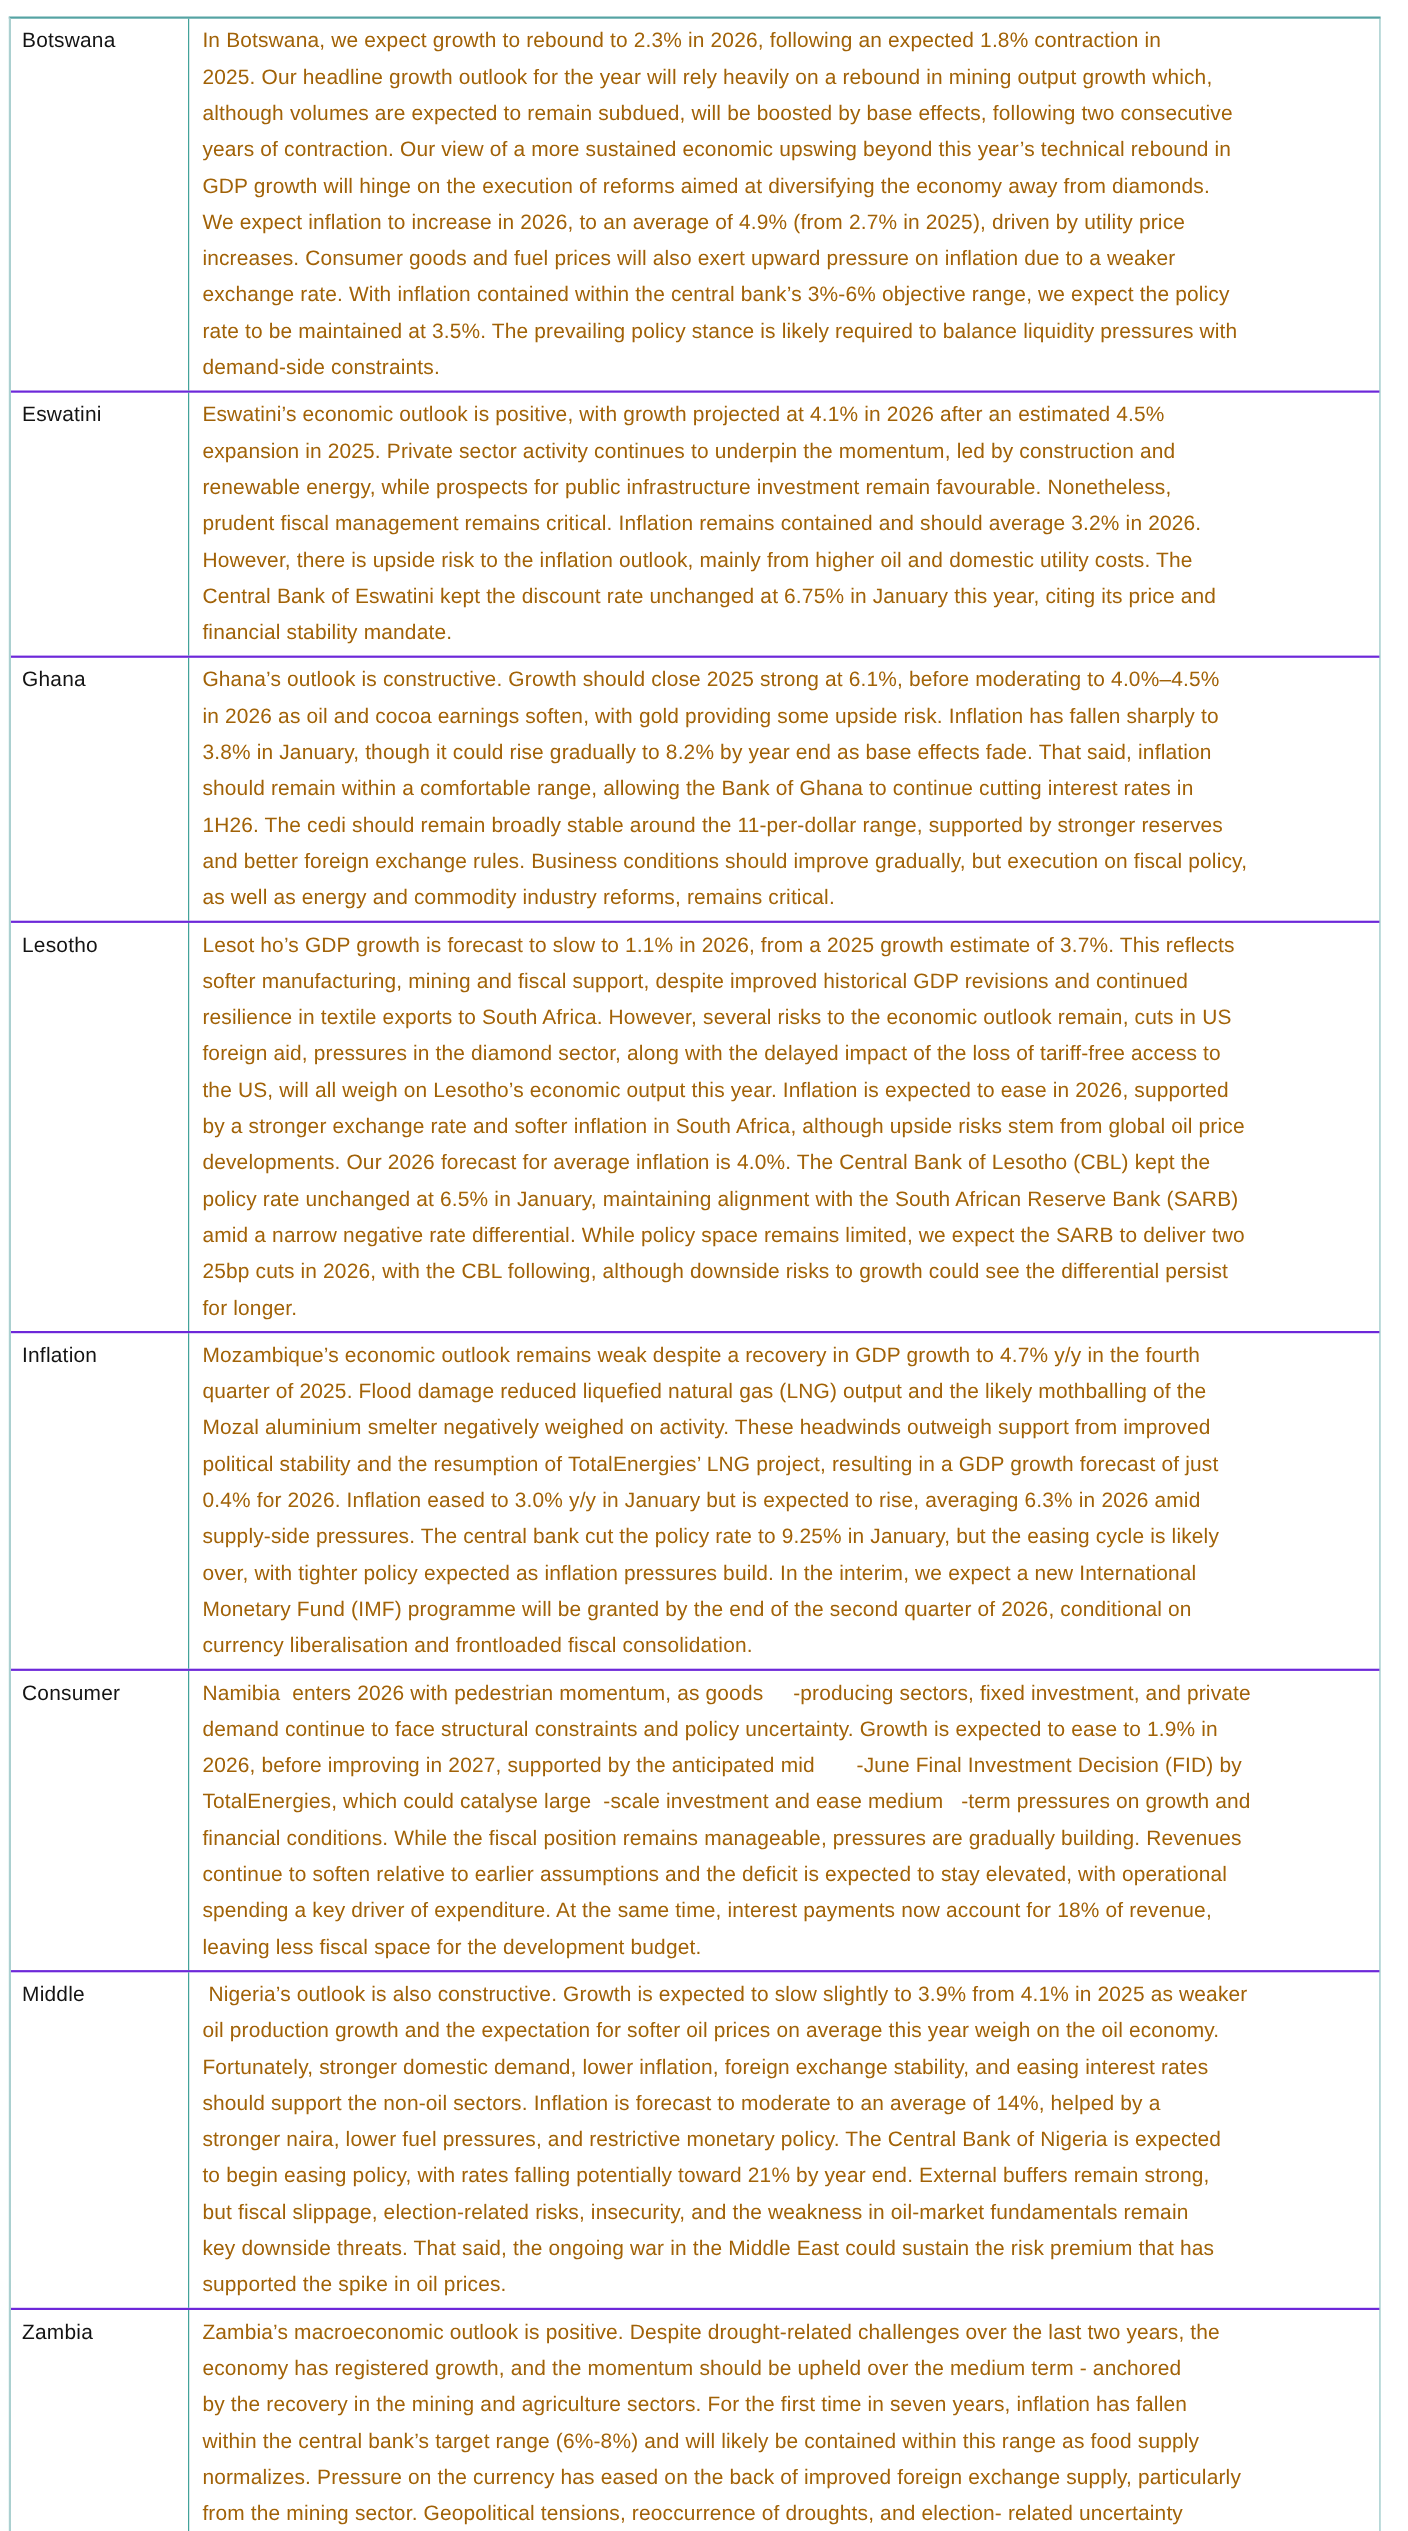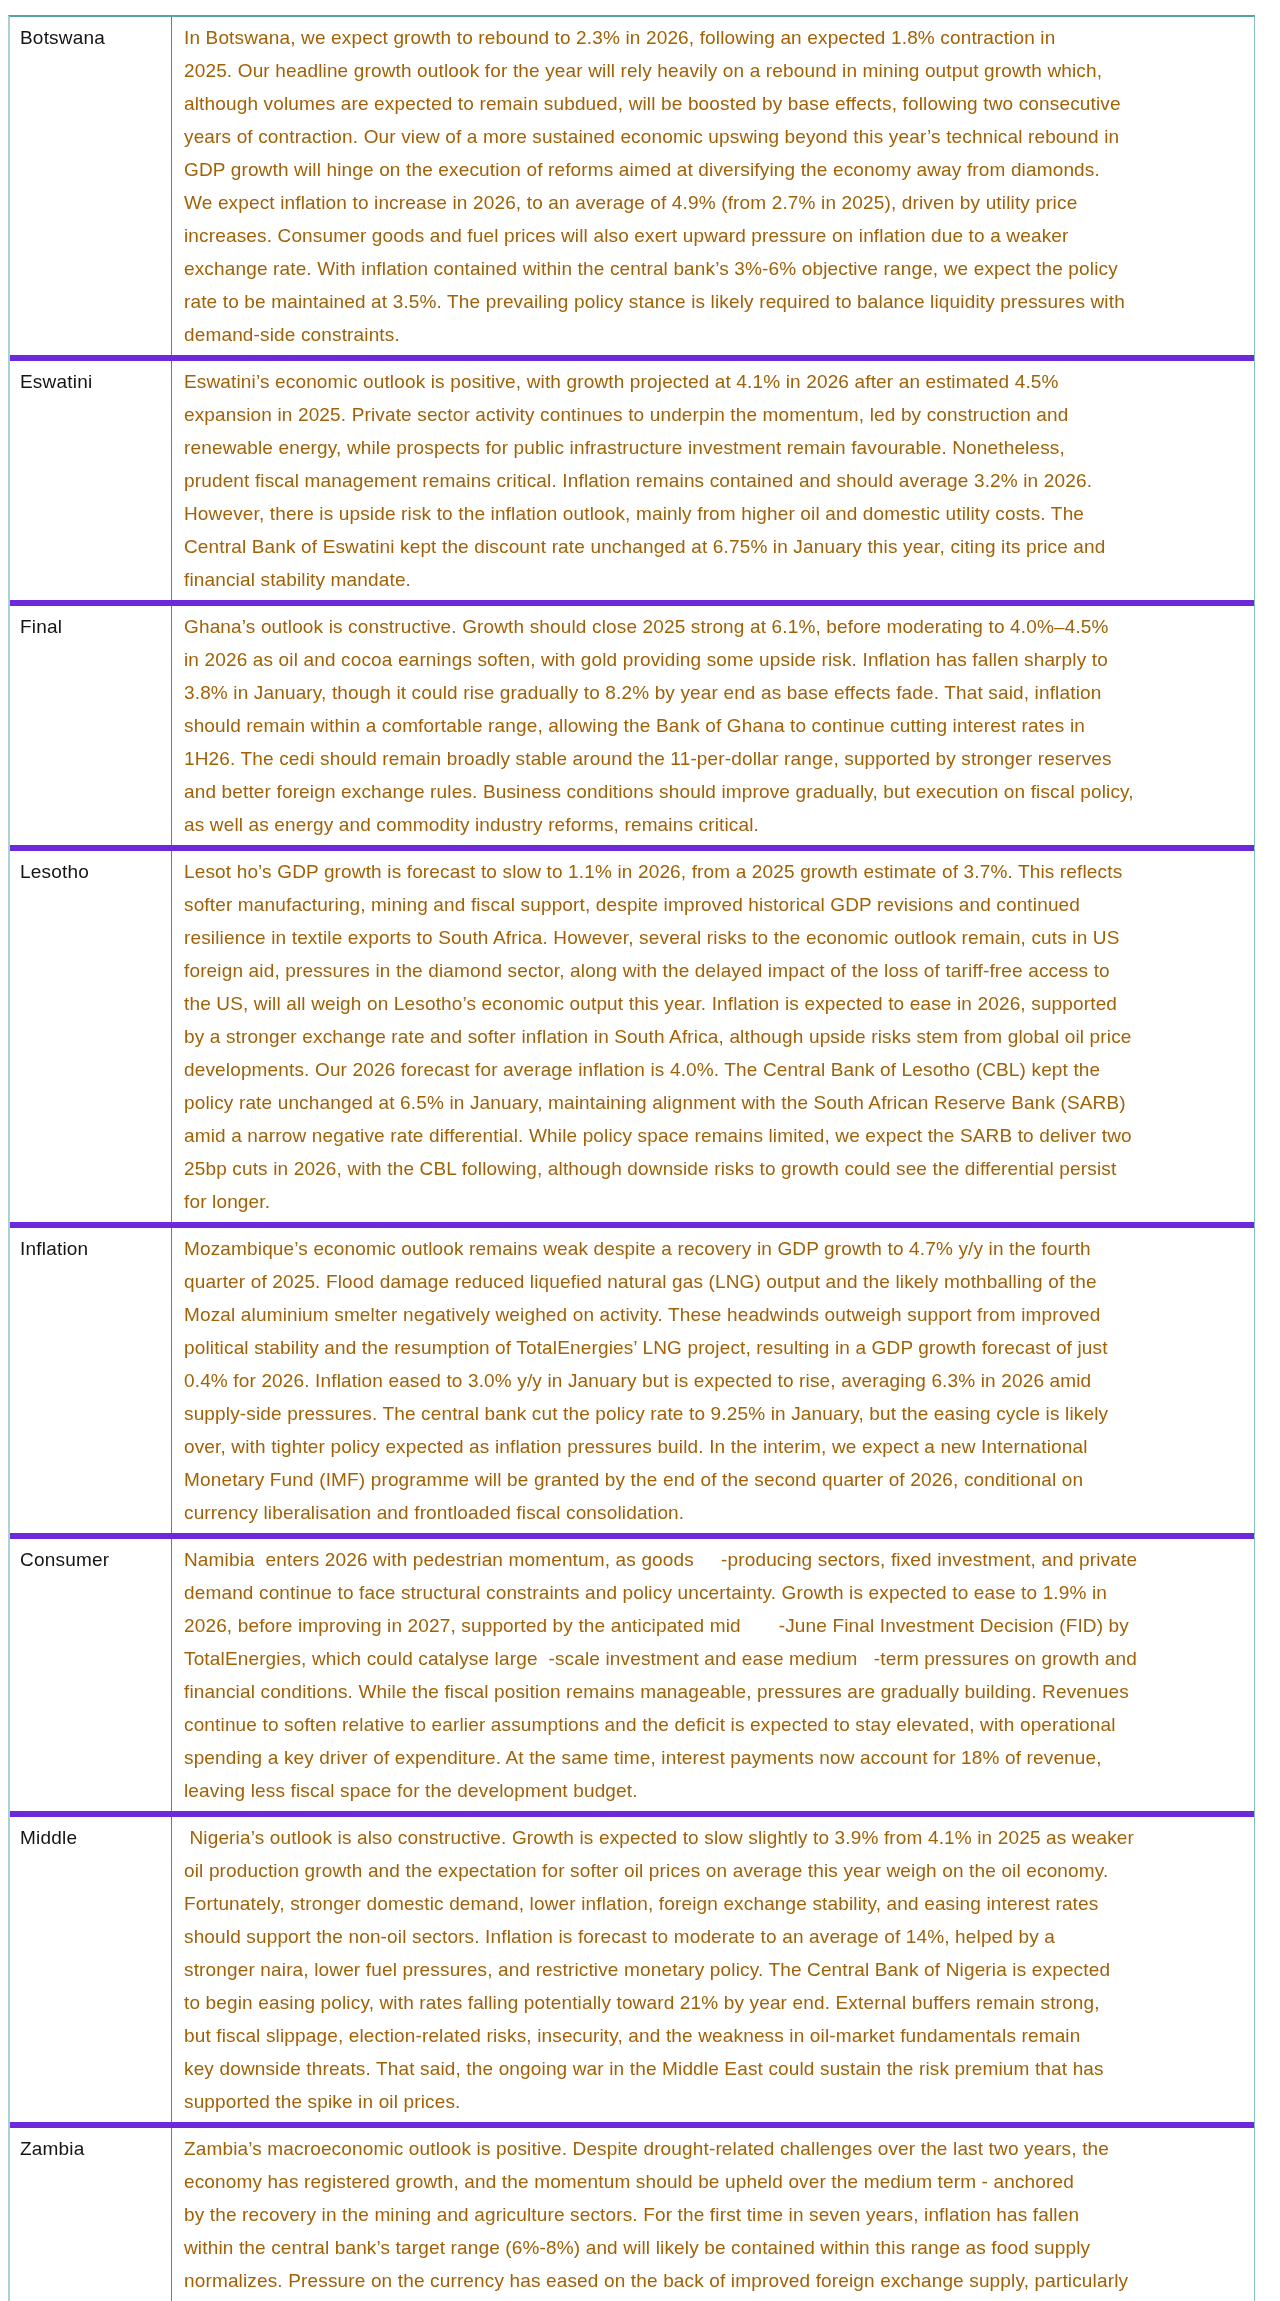--- a/index.html
+++ b/index.html
@@ -24,21 +24,21 @@
     border-left: 2px solid #abd0d0;
     border-right: 1px solid #86bdbd;
     border-bottom: 3px solid #76b2b2;
     background: #ffffff;
   }
   .trow {
     display: flex;
     align-items: stretch;
   }
   .trow + .trow {
-    border-top: 6px solid #6d28d9;
+    border-top: 2px solid #6d28d9;
   }
   .cell-country {
     flex: 0 0 162px;
     width: 162px;
     box-sizing: border-box;
     border-right: 1px solid #2f988f;
     padding: 4px 6px 2px 10px;
     color: #141414;
     font-size: 19px;
     line-height: 33px;
@@ -81,21 +81,21 @@
       <div class="cell-text">Eswatini’s economic outlook is positive, with growth projected at 4.1% in 2026 after an estimated 4.5%
 expansion in 2025. Private sector activity continues to underpin the momentum, led by construction and
 renewable energy, while prospects for public infrastructure investment remain favourable. Nonetheless,
 prudent fiscal management remains critical. Inflation remains contained and should average 3.2% in 2026.
 However, there is upside risk to the inflation outlook, mainly from higher oil and domestic utility costs. The
 Central Bank of Eswatini kept the discount rate unchanged at 6.75% in January this year, citing its price and
 financial stability mandate.</div>
     </div>
 
     <div class="trow">
-      <div class="cell-country">Final</div>
+      <div class="cell-country">Ghana</div>
       <div class="cell-text">Ghana’s outlook is constructive. Growth should close 2025 strong at 6.1%, before moderating to 4.0%–4.5%
 in 2026 as oil and cocoa earnings soften, with gold providing some upside risk. Inflation has fallen sharply to
 3.8% in January, though it could rise gradually to 8.2% by year end as base effects fade. That said, inflation
 should remain within a comfortable range, allowing the Bank of Ghana to continue cutting interest rates in
 1H26. The cedi should remain broadly stable around the 11-per-dollar range, supported by stronger reserves
 and better foreign exchange rules. Business conditions should improve gradually, but execution on fiscal policy,
 as well as energy and commodity industry reforms, remains critical.</div>
     </div>
 
     <div class="trow">

